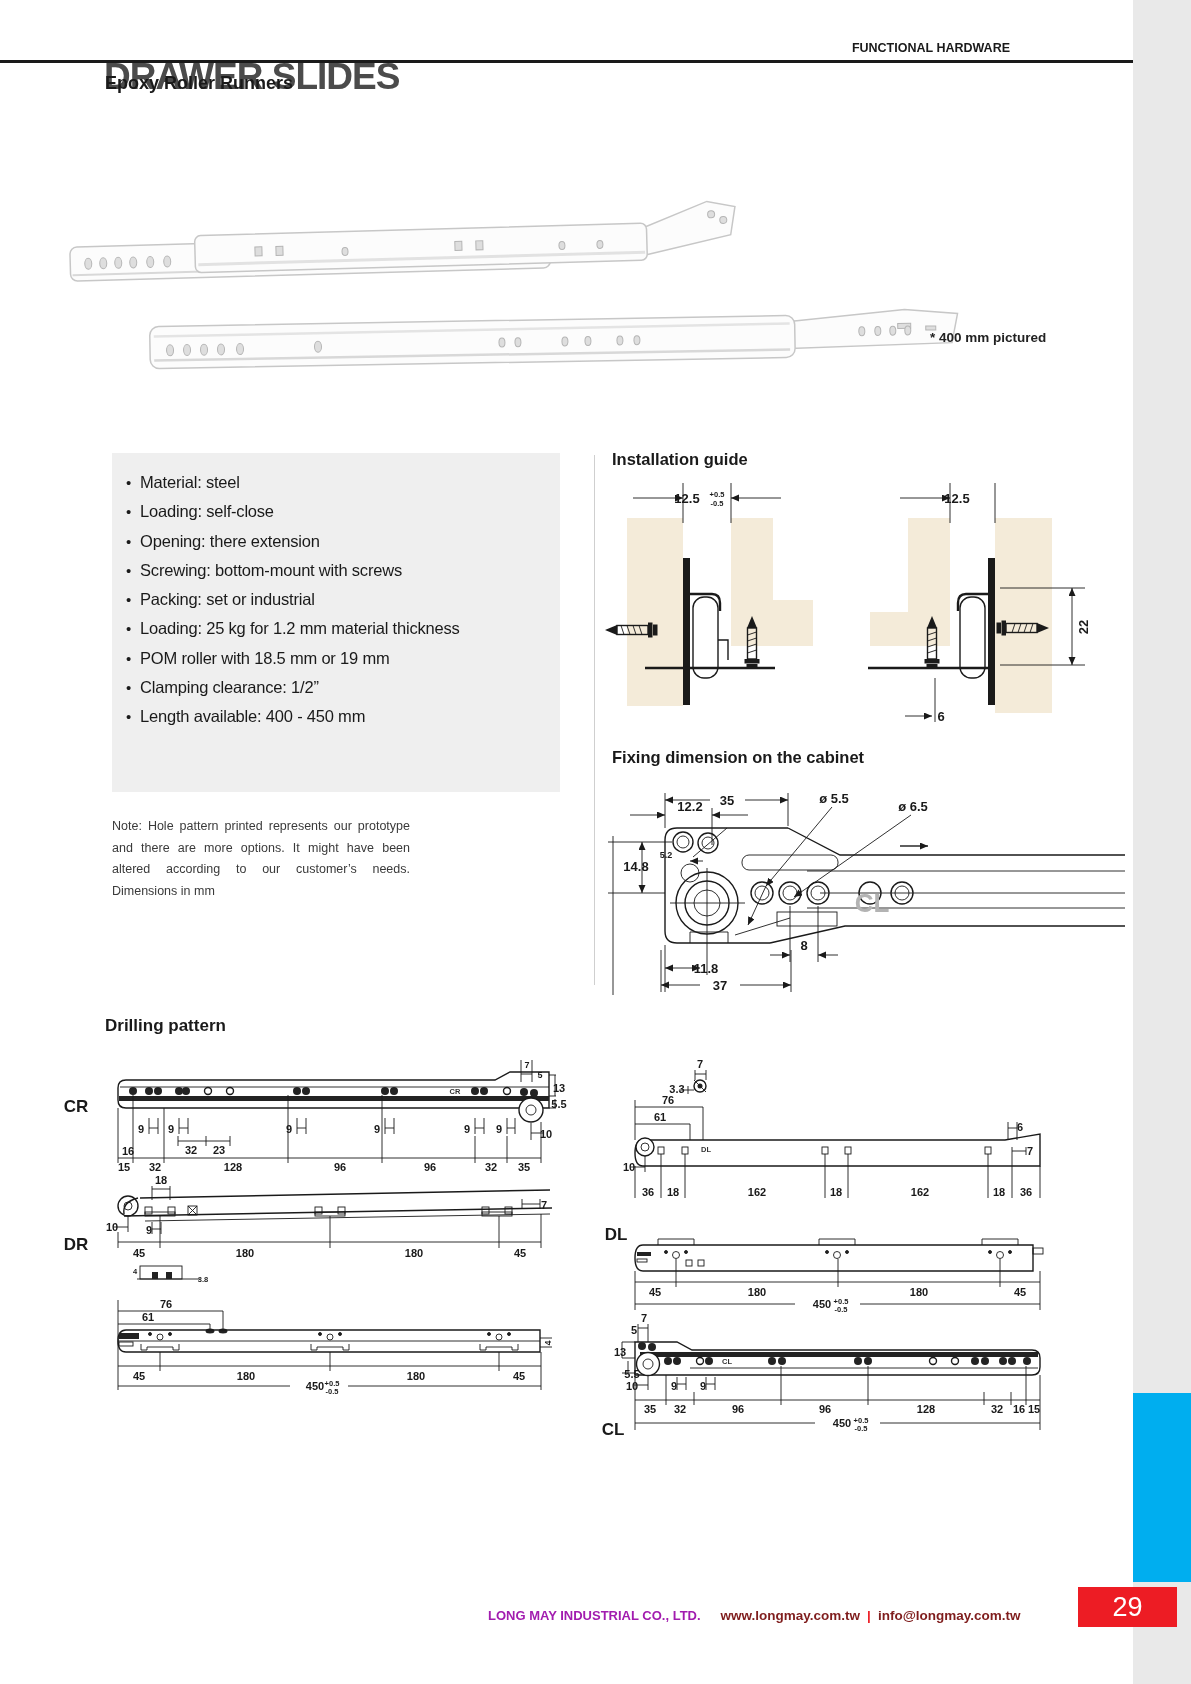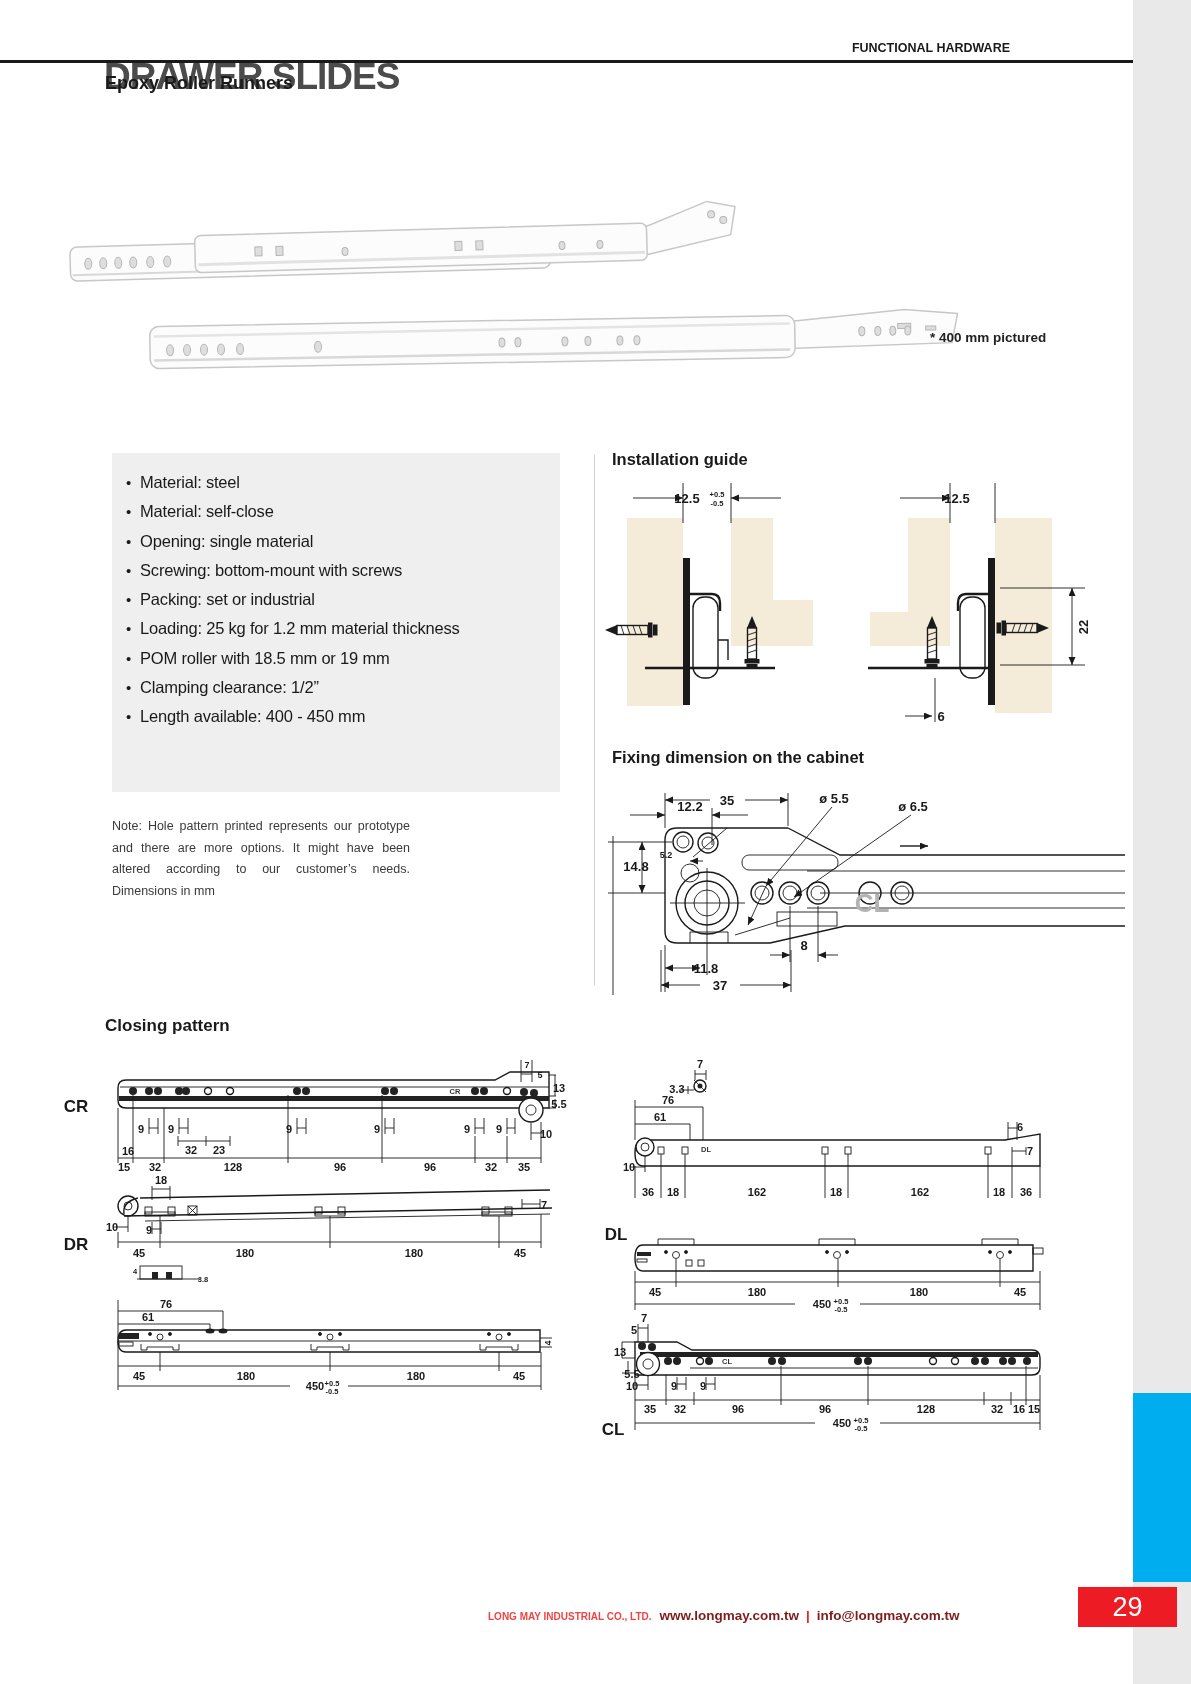--- a/index.html
+++ b/index.html
@@ -19,21 +19,21 @@
   
   .spec-box{left:112px;top:453px;width:448px;height:339px;background:#efefef;}
   .spec-box ul{margin:0;padding:15px 16px 0 14px;list-style:none;}
   .spec-box li{font-size:16.5px;font-weight:500;line-height:28.3px;letter-spacing:-0.2px;white-space:nowrap;}
   .spec-box li::before{content:"•";margin-right:9px;font-size:15px;}
   .v-divider{left:594px;top:455px;width:1px;height:530px;background:#cfcfcf;}
   .sec-head{font-size:16.5px;font-weight:bold;}
   .note{left:112px;top:816px;width:298px;font-size:12.5px;line-height:21.5px;color:#3a3a3a;text-align:justify;}
   
   .footer{left:488px;top:1608px;display:flex;align-items:baseline;font-weight:bold;}
-  .f-company{color:#ef4444;font-size:10px;margin-right:8px;}
+  .f-company{color:#a21caf;font-size:13px;margin-right:20px;}
   .f-web,.f-mail{color:#7f1d1d;font-size:13.5px;}
   .f-sep{color:#ed1c24;font-size:13.5px;margin:0 7px;}
   .blue-bar{left:1133px;top:1393px;width:58px;height:189px;background:#00aeef;}
   .page-badge{left:1078px;top:1587px;width:99px;height:40px;background:#ed1c24;color:#fff;
               display:flex;align-items:center;justify-content:center;font-size:27px;font-weight:400;}
   
   svg text{font-family:"Liberation Sans",sans-serif;fill:#1a1a1a;text-anchor:middle;}
   .t7{font-size:7.5px;font-weight:bold;}
   .t9{font-size:9px;font-weight:bold;}
   .t11{font-size:11px;font-weight:bold;}
@@ -109,22 +109,22 @@
         <ellipse class="phh" cx="878" cy="337" rx="3" ry="4.5"></ellipse>
       <ellipse class="phh" cx="893" cy="337" rx="3" ry="4.5"></ellipse>
         <ellipse class="phh" cx="908" cy="337" rx="3" ry="4.5"></ellipse>
     </g>
   </svg>
   <div class="abs photo-caption">* 400 mm pictured</div>
 
   <div class="abs spec-box">
     <ul>
       <li>Material: steel</li>
-      <li>Material: self-close</li>
-      <li>Opening: single material</li>
+      <li>Loading: self-close</li>
+      <li>Opening: there extension</li>
       <li>Screwing: bottom-mount with screws</li>
       <li>Packing: set or industrial</li>
       <li>Loading: 25 kg for 1.2 mm material thickness</li>
       <li>POM roller with 18.5 mm or 19 mm</li>
       <li>Clamping clearance: 1/2”</li>
       <li>Length available: 400 - 450 mm</li>
     </ul>
   </div>
 
   <div class="abs v-divider"></div>
@@ -274,21 +274,21 @@
       <line class="thin" x1="661" y1="950" x2="661" y2="992"></line>
         <line class="thin" x1="791" y1="950" x2="791" y2="992"></line>
       <line class="thin" x1="661" y1="985" x2="700" y2="985" marker-start="url(#ar2)"></line>
       <line class="thin" x1="740" y1="985" x2="791" y2="985" marker-end="url(#ar2)"></line>
       <text class="t13" x="720" y="990">37</text>
     </g>
   </svg>
 
   <div class="abs note">Note: Hole pattern printed represents our prototype and there are more options. It might have been altered according to our customer’s needs. Dimensions in mm</div>
 
-  <div class="abs sec-head" style="left:105px;top:1016px;font-size:17px">Closing pattern</div>
+  <div class="abs sec-head" style="left:105px;top:1016px;font-size:17px">Drilling pattern</div>
 
   <svg class="abs" style="left:60px;top:1050px" width="1073" height="410" viewBox="60 1050 1073 410">
     <defs>
       <marker id="ar3" markerWidth="9" markerHeight="8" refX="8" refY="3.5" orient="auto-start-reverse" markerUnits="userSpaceOnUse">
         <path d="M0,0 L8,3.5 L0,7 Z" fill="#1a1a1a"></path>
       </marker>
     </defs>
 
     <g>
       <text class="t17 as" x="76" y="1112">CR</text>

